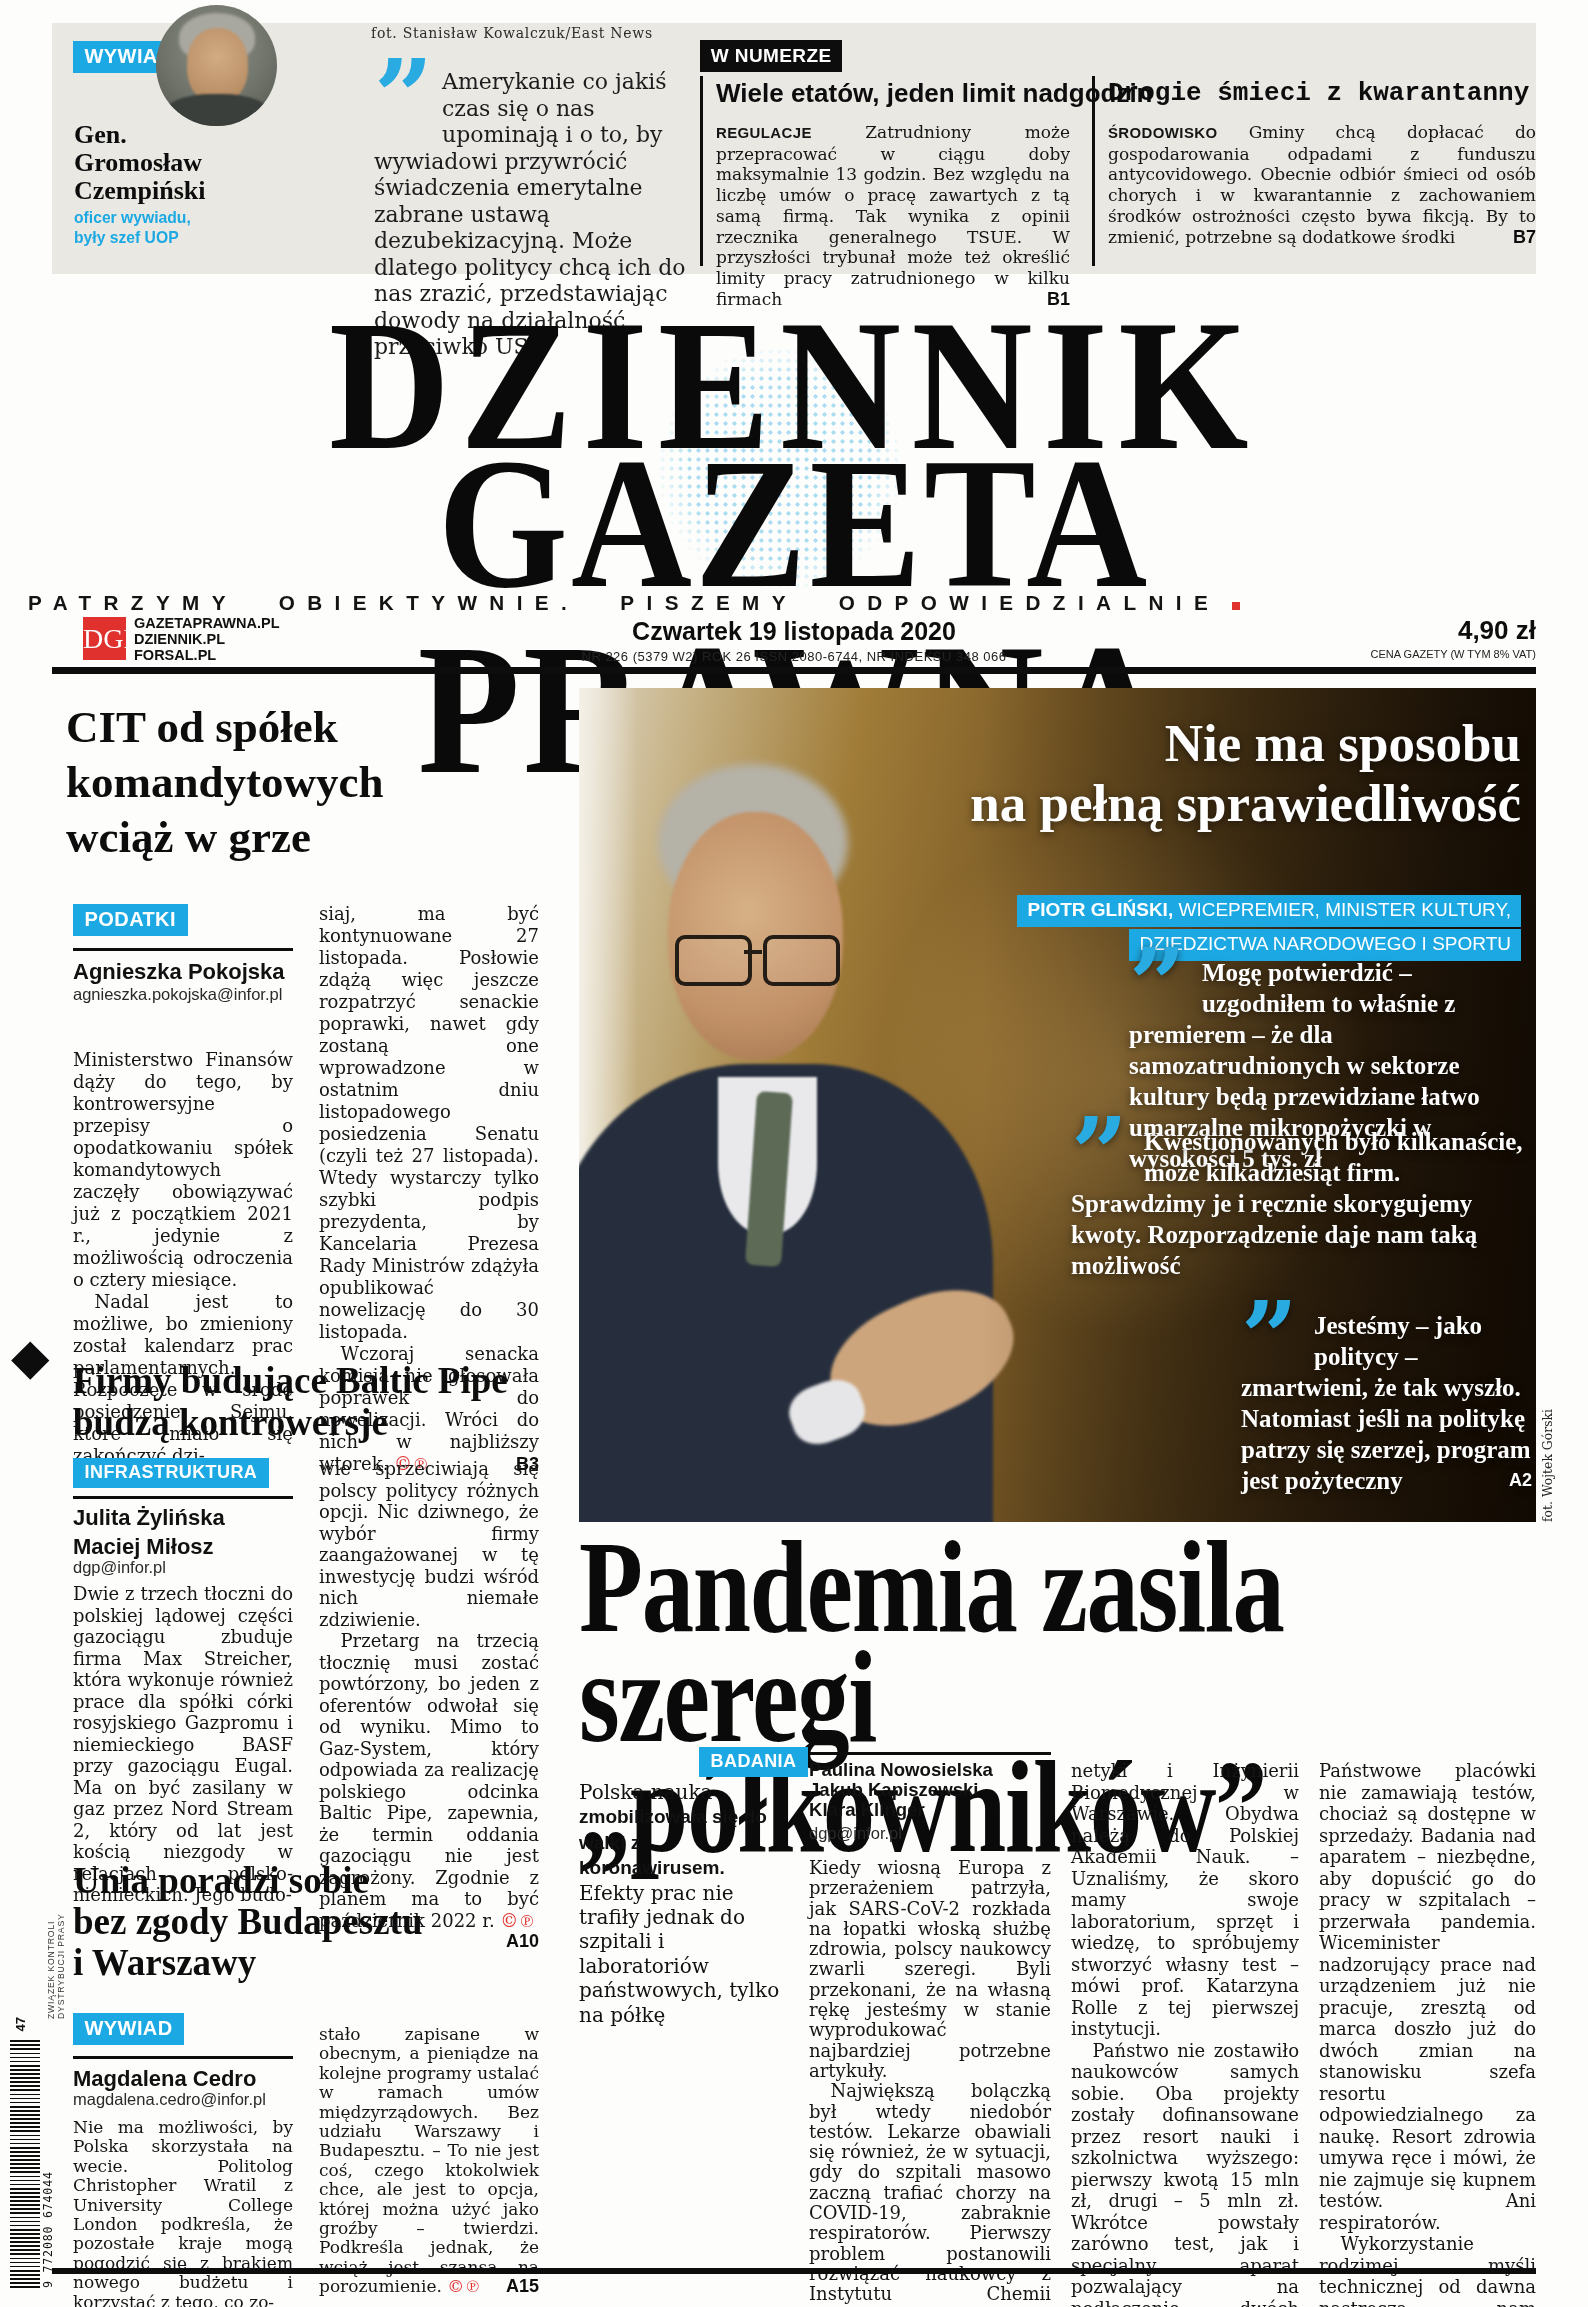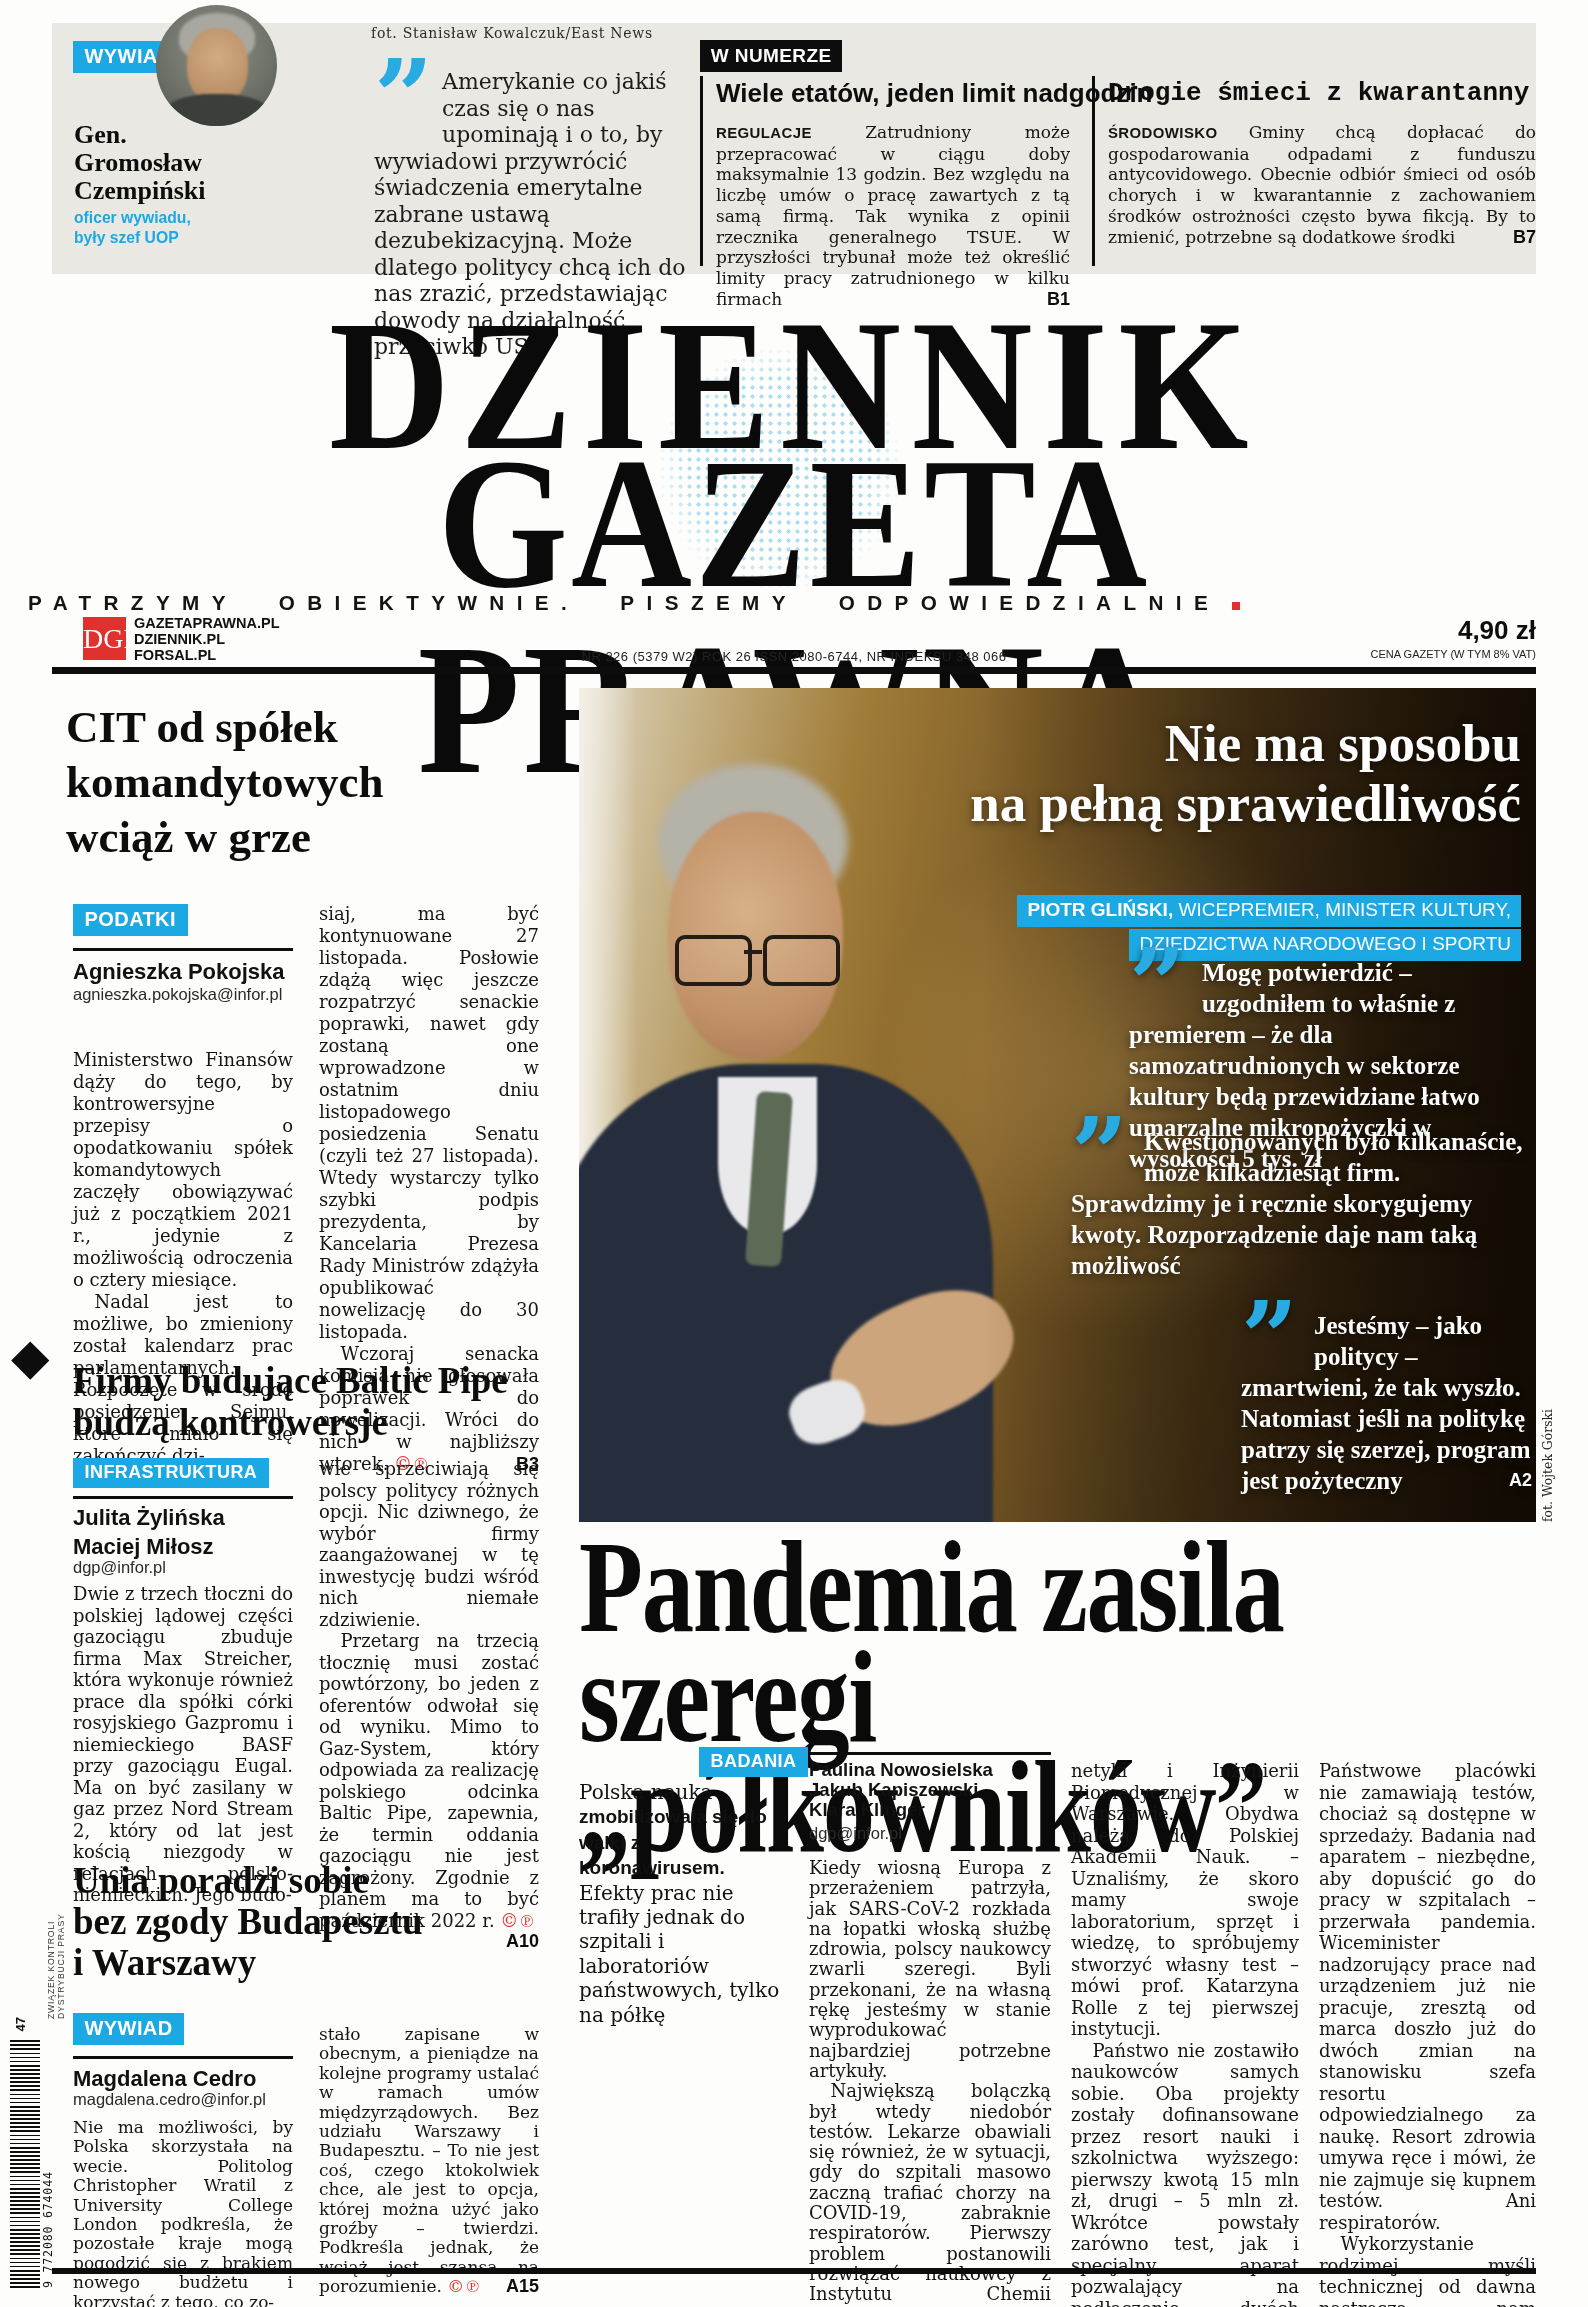--- a/index.html
+++ b/index.html
@@ -97,20 +97,21 @@
     <span>PATRZYMY OBIEKTYWNIE. PISZEMY ODPOWIEDZIALNIE</span><span class="dot"></span>
   </div>
 
   <div class="abs" style="left:83px;top:617px;width:43px;height:43px;background:#e0312f;color:#fff;text-align:center;
               font-family:'Liberation Serif',serif;font-weight:normal;font-size:28px;line-height:43px;">DGP</div>
   <div class="abs sans" style="left:134px;top:615px;font-size:14.5px;font-weight:bold;line-height:16px;color:#111;">
     <div>GAZETAPRAWNA.PL</div>
     <div>DZIENNIK.PL</div>
     <div>FORSAL.PL</div>
   </div>
+  <div class="abs sans" style="left:0;top:617px;width:1588px;text-align:center;font-size:25px;font-weight:bold;color:#0d0d0d;">Czwartek 19 listopada 2020</div>
   <div class="abs sans" style="left:0;top:649px;width:1588px;text-align:center;font-size:13px;letter-spacing:0.5px;color:#222;">NR 226 (5379 W2) ROK 26 ISSN 2080-6744, NR INDEKSU 348 066</div>
   <div class="abs sans" style="right:52px;top:615px;text-align:right;font-size:26px;font-weight:bold;color:#0d0d0d;position:absolute;">4,90 zł</div>
   <div class="abs sans" style="right:52px;top:648px;text-align:right;font-size:11px;color:#222;position:absolute;">CENA GAZETY (W TYM 8% VAT)</div>
   <div class="abs hrule" style="left:52px;top:667px;width:1484px;height:7.4px;"></div>
 
   <div class="abs serifhl" style="left:66px;top:700px;font-size:45px;line-height:55px;">
     <div>CIT od spółek</div>
     <div>komandytowych</div>
     <div>wciąż w grze</div>
   </div>

